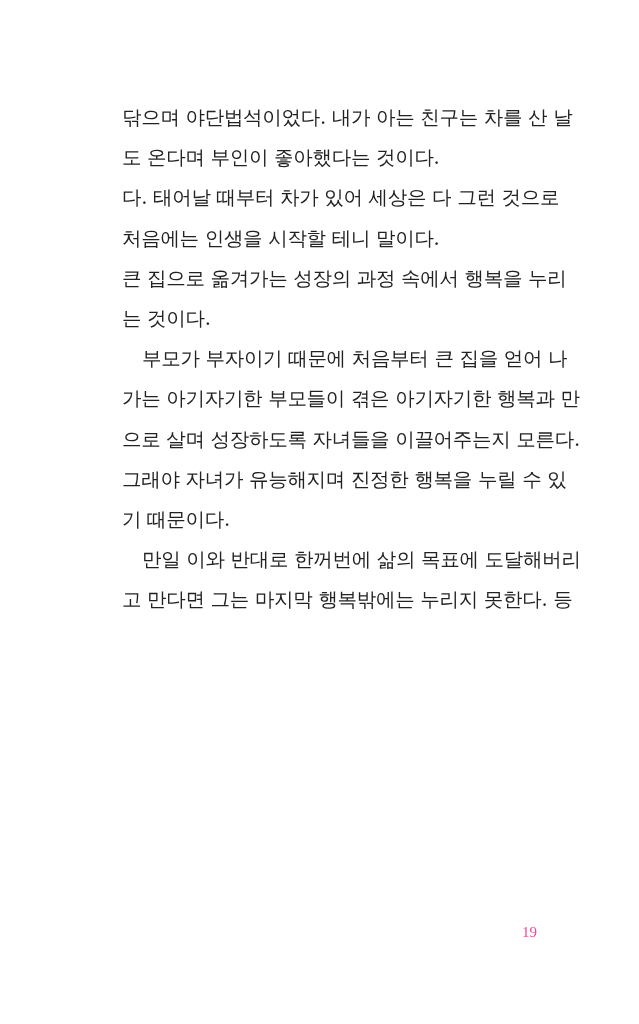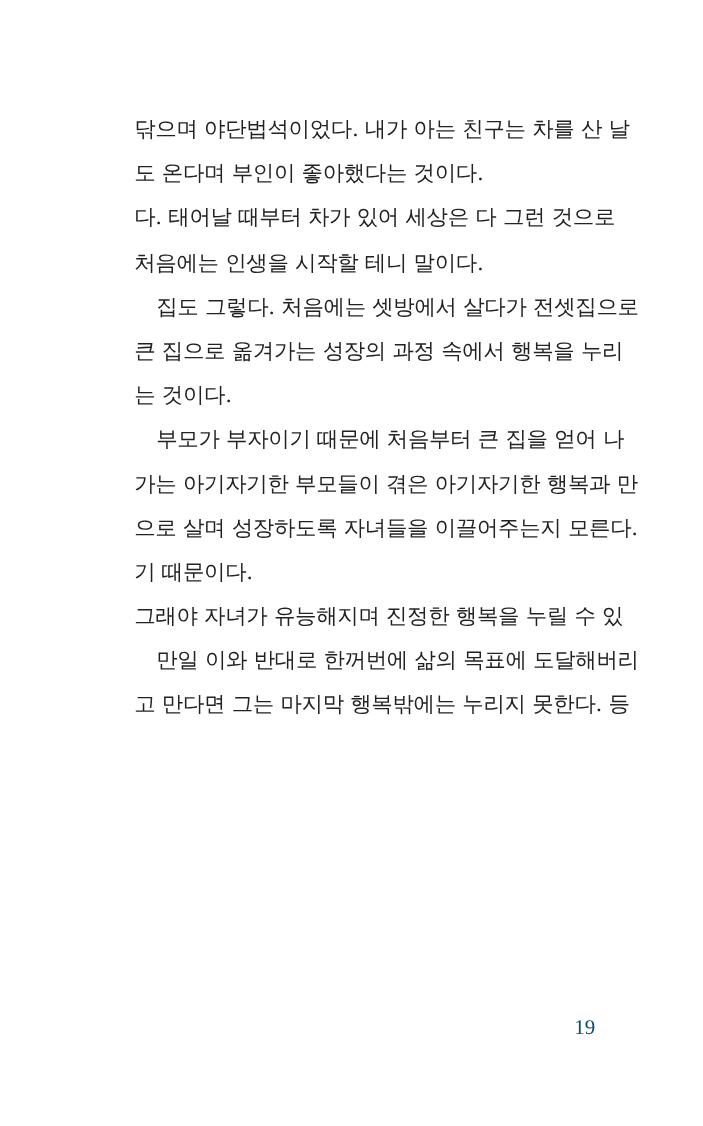--- a/index.html
+++ b/index.html
@@ -40,45 +40,44 @@
     .line.last {
       text-align-last: left;
     }
     .line.indent {
       padding-left: 20px;
     }
     .page-number {
       position: absolute;
       left: 522px;
       top: 924px;
-      font-size: 19px;
+      font-size: 15px;
       font-family: "Liberation Serif", "DejaVu Serif", serif;
-      color: #0c4a6e;
+      color: #ec4899;
     }
   </style>
 </head>
 <body>
 
 <div class="page">
   <div class="body-text">
 
     <div class="line">닦으며 야단법석이었다. 내가 아는 친구는 차를 산 날</div>
     <div class="line last">도 온다며 부인이 좋아했다는 것이다.</div>
 
     <div class="line">다. 태어날 때부터 차가 있어 세상은 다 그런 것으로</div>
     <div class="line last">처음에는 인생을 시작할 테니 말이다.</div>
 
-    <div class="line indent">집도 그렇다. 처음에는 셋방에서 살다가 전셋집으로</div>
     <div class="line">큰 집으로 옮겨가는 성장의 과정 속에서 행복을 누리</div>
     <div class="line last">는 것이다.</div>
 
     <div class="line indent">부모가 부자이기 때문에 처음부터 큰 집을 얻어 나</div>
     <div class="line">가는 아기자기한 부모들이 겪은 아기자기한 행복과 만</div>
     <div class="line">으로 살며 성장하도록 자녀들을 이끌어주는지 모른다.</div>
+    <div class="line">그래야 자녀가 유능해지며 진정한 행복을 누릴 수 있</div>
     <div class="line last">기 때문이다.</div>
-    <div class="line">그래야 자녀가 유능해지며 진정한 행복을 누릴 수 있</div>
 
     <div class="line indent">만일 이와 반대로 한꺼번에 삶의 목표에 도달해버리</div>
     <div class="line">고 만다면 그는 마지막 행복밖에는 누리지 못한다. 등</div>
   </div>
 
   <div class="page-number">19</div>
 </div>
 
 </body></html>

